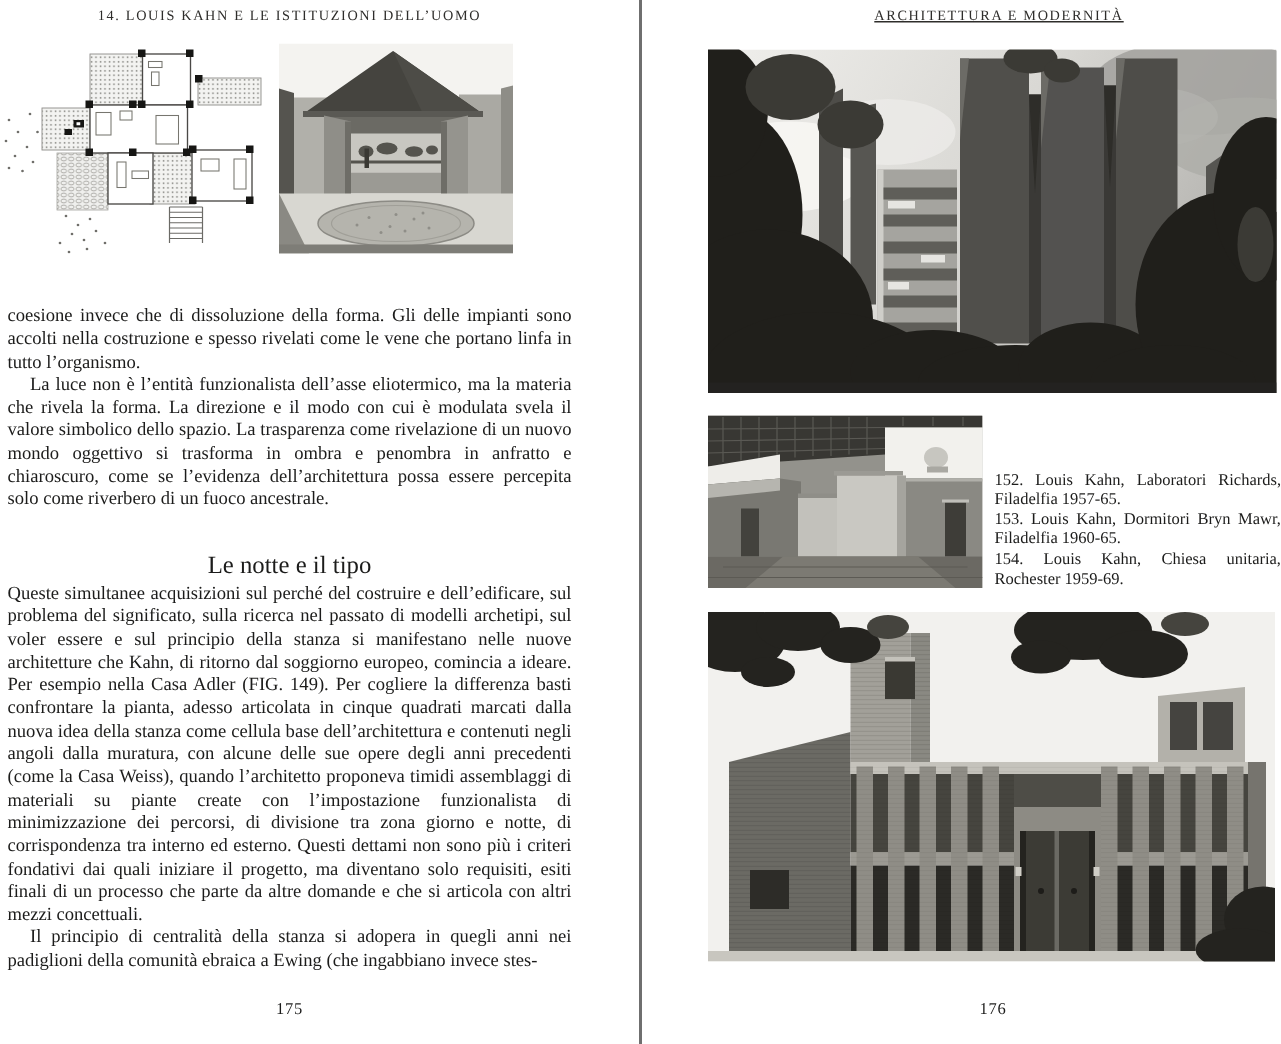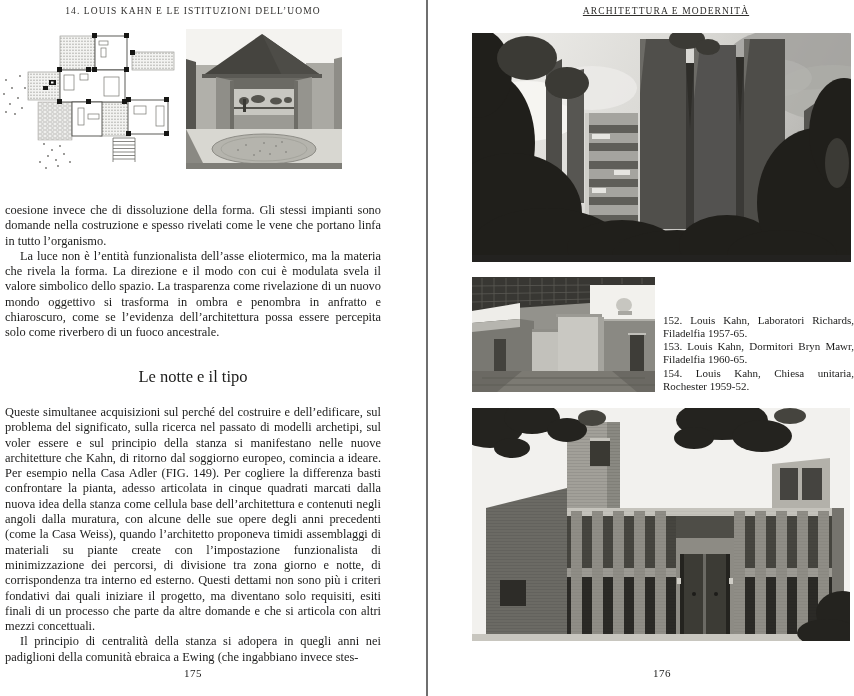--- a/index.html
+++ b/index.html
@@ -26,21 +26,21 @@
   .left-caption { position:absolute; left:5px; top:177px; width:376px; }
   .right-captions { position:absolute; left:663px; top:314px; width:191px;
                     font-size:11px; line-height:13.15px; text-align:justify; }
   .right-captions p { margin:0; }
 
   .body-block { position:absolute; left:5px; width:376px; text-align:justify;
                 font-size:12.4px; line-height:15.3px; }
   .body-block p { margin:0; }
   .body-block p.ind { text-indent:15px; }
   #body1 { top:203px; }
-  #body2 { top:405px; }
+  #body2 { top:388px; }
 
   .section-heading { position:absolute; left:5px; top:367px; width:376px;
                      text-align:center; font-size:16.5px; color:#1c1c1b; }
 
   .pagenum { position:absolute; top:667px; font-size:11px; text-align:center;
              letter-spacing:0.5px; }
   .pagenum-left  { left:5px;  width:376px; }
   .pagenum-right { left:472px; width:380px; }
 </style>
 </head>
@@ -195,21 +195,21 @@
         <circle cx="52" cy="121" r="1"></circle>
           <circle cx="96" cy="113" r="1"></circle>
           <circle cx="78" cy="114" r="1"></circle>
       </g>
       <rect x="0" y="134" width="156" height="6" fill="#7e7d77"></rect>
     </svg>
   </div>
 
 
   <div class="body-block" id="body1">
-    <p>coesione invece che di dissoluzione della forma. Gli stessi impianti sono domande nella costruzione e spesso rivelati come le vene che portano linfa in tutto l’organismo.</p>
+    <p>coesione invece che di dissoluzione della forma. Gli delle impianti sono accolti nella costruzione e spesso rivelati come le vene che portano linfa in tutto l’organismo.</p>
     <p class="ind">La luce non è l’entità funzionalista dell’asse eliotermico, ma la materia che rivela la forma. La direzione e il modo con cui è modulata svela il valore simbolico dello spazio. La trasparenza come rivelazione di un nuovo mondo oggettivo si trasforma in ombra e penombra in anfratto e chiaroscuro, come se l’evidenza dell’architettura possa essere percepita solo come riverbero di un fuoco ancestrale.</p>
   </div>
 
   <div class="section-heading">Le notte e il tipo</div>
 
   <div class="body-block" id="body2">
     <p>Queste simultanee acquisizioni sul perché del costruire e dell’edificare, sul problema del significato, sulla ricerca nel passato di modelli archetipi, sul voler essere e sul principio della stanza si manifestano nelle nuove architetture che Kahn, di ritorno dal soggiorno europeo, comincia a ideare. Per esempio nella Casa Adler (FIG. 149). Per cogliere la differenza basti confrontare la pianta, adesso articolata in cinque quadrati marcati dalla nuova idea della stanza come cellula base dell’architettura e contenuti negli angoli dalla muratura, con alcune delle sue opere degli anni precedenti (come la Casa Weiss), quando l’architetto proponeva timidi assemblaggi di materiali su piante create con l’impostazione funzionalista di minimizzazione dei percorsi, di divisione tra zona giorno e notte, di corrispondenza tra interno ed esterno. Questi dettami non sono più i criteri fondativi dai quali iniziare il progetto, ma diventano solo requisiti, esiti finali di un processo che parte da altre domande e che si articola con altri mezzi concettuali.</p>
     <p class="ind">Il principio di centralità della stanza si adopera in quegli anni nei padiglioni della comunità ebraica a Ewing (che ingabbiano invece stes-</p>
   </div>
 
@@ -340,21 +340,21 @@
       <rect x="0" y="94" width="183" height="21" fill="#6b6963"></rect>
       <polygon points="50,94 140,94 165,115 25,115" fill="#7c7a73"></polygon>
       <line x1="10" y1="101" x2="173" y2="101" stroke="#5c5a54" stroke-width="0.8"></line>
       <line x1="0" y1="108" x2="183" y2="108" stroke="#5c5a54" stroke-width="0.8"></line>
     </svg>
   </div>
 
   <div class="right-captions">
     <p>152.  Louis Kahn, Laboratori Richards, Filadelfia 1957-65.</p>
     <p>153.  Louis Kahn, Dormitori Bryn Mawr, Filadelfia 1960-65.</p>
-    <p>154.  Louis Kahn, Chiesa unitaria, Rochester 1959-52.</p>
+    <p>154.  Louis Kahn, Chiesa unitaria, Rochester 1959-69.</p>
   </div>
 
   <div class="figure fig-church">
     <svg width="378" height="233" viewBox="0 0 378 233" xmlns="http://www.w3.org/2000/svg">
       <defs>
         <pattern id="brick" width="6" height="3" patternUnits="userSpaceOnUse">
           <rect width="6" height="3" fill="none"></rect>
           <line x1="0" y1="1.5" x2="6" y2="1.5" stroke="#000000" stroke-width="0.4" opacity="0.18"></line>
         </pattern>
       </defs>

